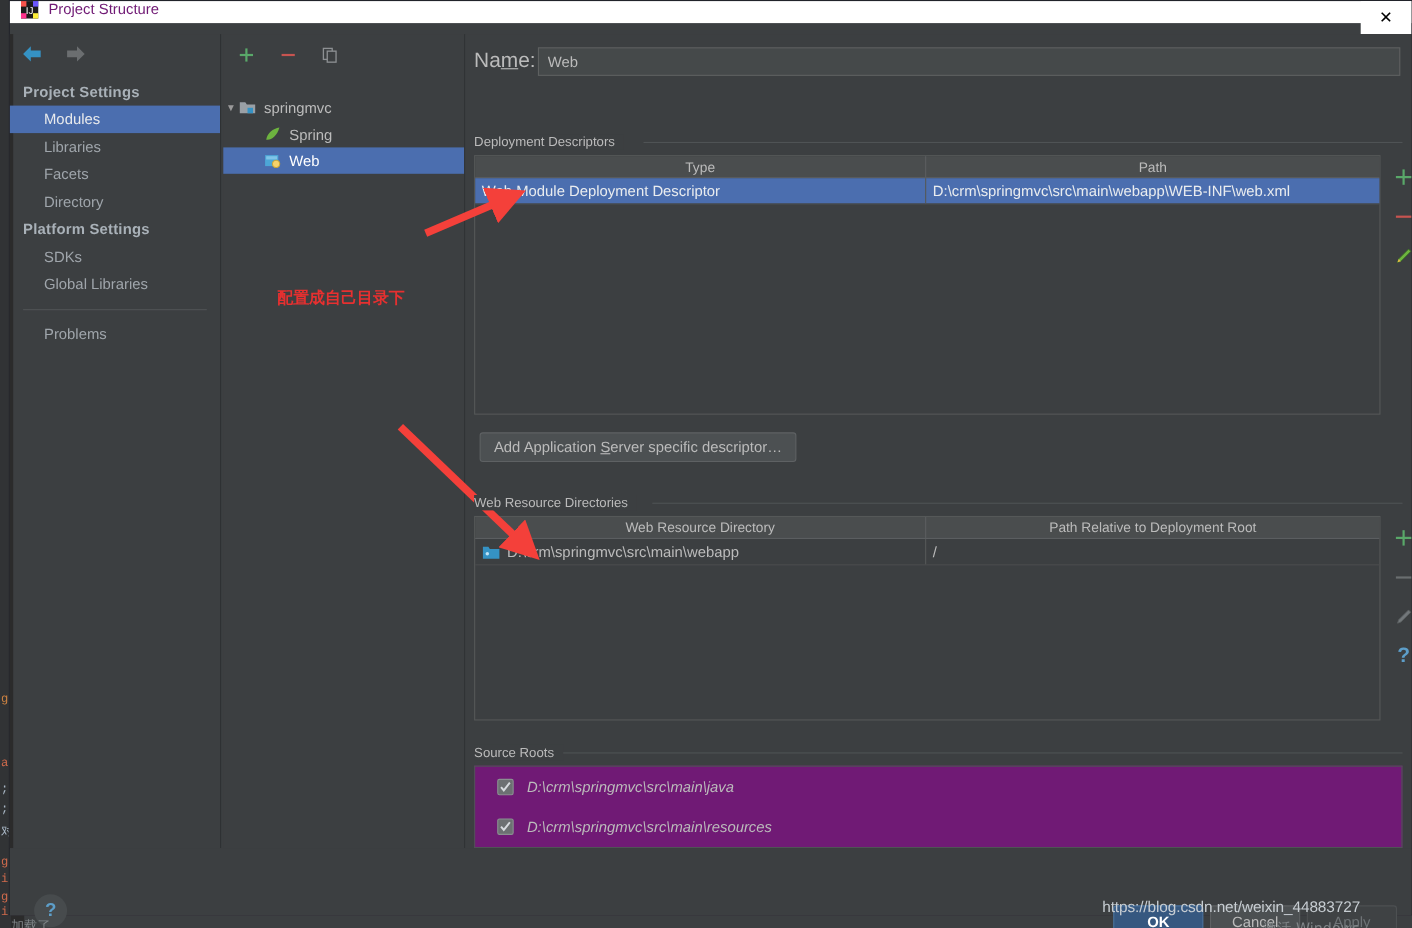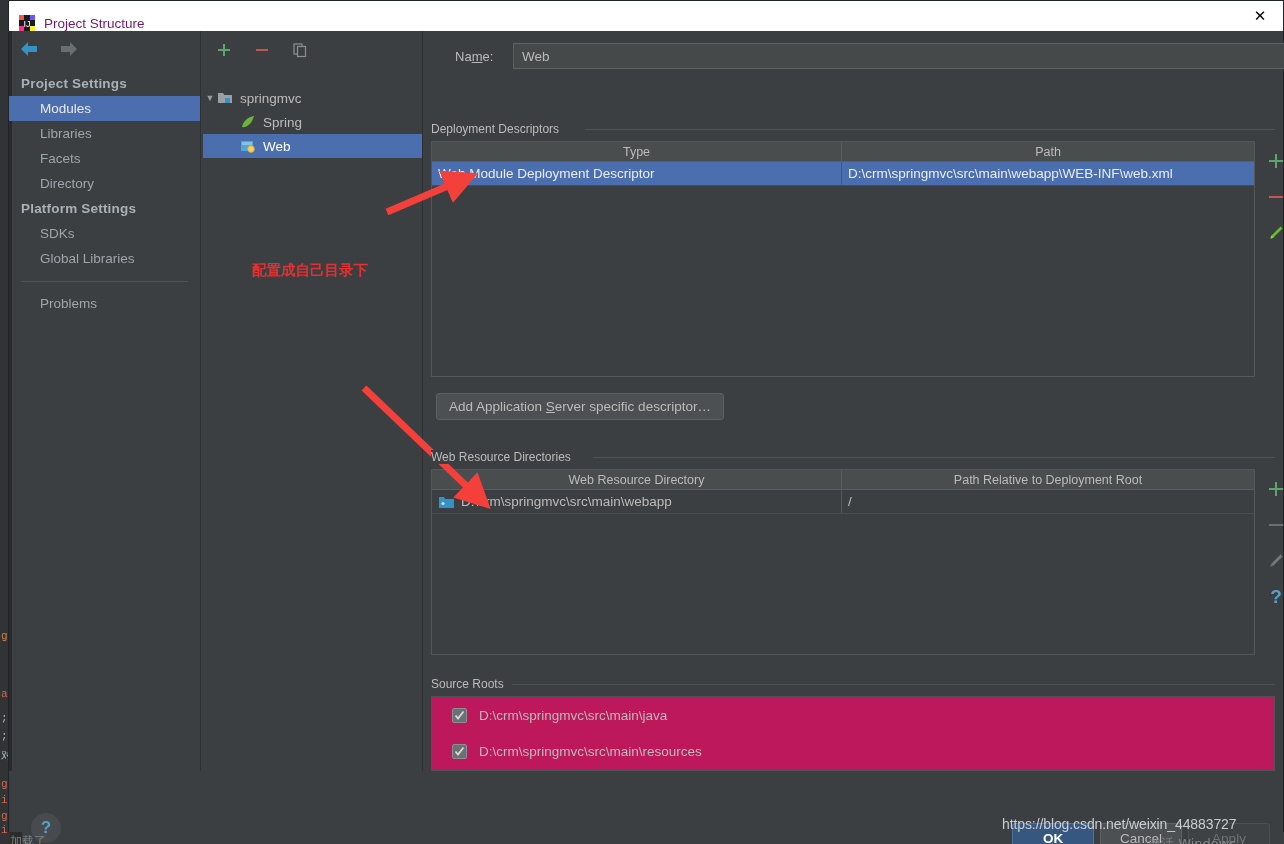--- a/index.html
+++ b/index.html
@@ -15,22 +15,22 @@
   .bg-strip { position: absolute; left: 0; top: 0; width: 22px; height: 844px; background: #2b2b2b; }
   .bg-gutter { position: absolute; left: 0; top: 0; width: 10px; height: 844px; background: #313335; }
   .bg-code { position: absolute; left: 1px; font-size: 11px; font-family: "Liberation Mono", monospace; white-space: nowrap; }
   .bg-sel { position: absolute; left: 10px; width: 12px; height: 18px; background: #2f4b6e; }
   .bg-scroll { position: absolute; left: 10px; width: 12px; background: #4a4d4f; }
 
   
   .dialog { position: absolute; left: 8px; top: 0; width: 1276px; height: 832px;
             background: #3c3f41; border: 1px solid #21232a; }
 
-  .titlebar { position: absolute; left: 0; top: 0; width: 1274px; height: 30px;
-              background: #ffffff; display: flex; align-items: flex-end; }
+  .titlebar { position: absolute; left: 0; top: 0; width: 1274px; height: 20px;
+              background: #ffffff; display: flex; align-items: flex-start; }
   .title-icon { margin-left: 10px; width: 16px; height: 16px; position: relative; }
   .title-text { margin-left: 9px; font-size: 13.5px; color: #701a75; font-family: "Liberation Sans", sans-serif; }
   .close-btn { position: absolute; right: 0; top: 0; width: 46px; height: 30px;
                display: flex; align-items: center; justify-content: center;
                font-size: 15px; color: #000; background: #ffffff; }
 
   .body { position: absolute; left: 0; top: 30px; width: 1274px; height: 801px; background: #3c3f41; }
 
   
   .nav { position: absolute; left: 0; top: 0; width: 191px; height: 740px; background: #3c3f41; }
@@ -51,21 +51,21 @@
   .tree-rows { position: absolute; left: 0; top: 55px; width: 219px; }
   .tree-row { height: 24px; display: flex; align-items: center; font-size: 13.5px; color: #bbbbbb; }
   .tree-row.sel { background: #4b6eaf; color: #ffffff; }
   .tw { width: 14px; display: flex; align-items: center; justify-content: center; color: #9a9a9a; font-size: 9px; }
   .tree-divider { position: absolute; left: 413px; top: 0; width: 1px; height: 740px; background: #2e3133; }
 
   
   .content { position: absolute; left: 414px; top: 0; width: 860px; height: 740px; background: #3c3f41; }
 
   .name-row { position: absolute; left: 8px; top: 12px; display: flex; align-items: center; }
-  .name-label { font-size: 13px; color: #bbbbbb; width: 58px; margin-left: 24px; }
+  .name-label { font-size: 19px; color: #bbbbbb; width: 58px; }
   .name-label u { text-decoration: underline; }
   .name-input { width: 784px; height: 26px; background: #45494a; border: 1px solid #5e6060;
                 color: #bbbbbb; font-size: 13.5px; padding: 0 8px; font-family: "Liberation Sans", sans-serif; }
 
   .section-title { position: absolute; font-size: 12px; color: #bbbbbb; background: #3c3f41; padding-right: 8px; z-index: 2; }
   .section-line { position: absolute; height: 1px; background: #4f5355; }
 
   .tbl { position: absolute; background: #3c3f41; border: 1px solid #555858; }
   .tbl-head { display: flex; height: 20px; background: #4a4d4e; border-bottom: 1px solid #5b5e60; }
   .tbl-th { font-size: 12.5px; color: #bbbbbb; display: flex; align-items: center; justify-content: center; height: 19px; }
@@ -77,21 +77,21 @@
   .cell-sep { width: 1px; background: #555858; height: 23px; }
   .row-underline { height: 1px; background: #4a4d4e; }
 
   .side-tools { position: absolute; width: 34px; display: flex; flex-direction: column; align-items: center; }
   .side-btn { width: 30px; height: 36px; display: flex; align-items: center; justify-content: center; }
 
   .btn { background: #4c5052; border: 1px solid #5e6163; color: #bbbbbb; font-size: 13.5px;
          font-family: "Liberation Sans", sans-serif; border-radius: 3px; height: 27px; padding: 0 12px; }
   .btn u { text-decoration: underline; }
 
-  .srcbox { position: absolute; background: #be185d; border: 1px solid #4f5355; }
+  .srcbox { position: absolute; background: #701a75; border: 1px solid #4f5355; font-style: italic; }
   .src-row { display: flex; align-items: center; height: 36px; padding-left: 20px; gap: 12px; }
   .src-label { font-size: 13.5px; color: #bbbbbb; }
   .cbx { width: 15px; height: 15px; background: #6c7072; border: 1px solid #8a8f91; border-radius: 2px;
          display: flex; align-items: center; justify-content: center; }
 
   
   .footer { position: absolute; left: 0; top: 740px; width: 1274px; height: 61px; background: #3c3f41; }
   .help-circle { position: absolute; left: 22px; top: 42px; width: 30px; height: 30px; border-radius: 50%;
                  background: #474b4d; display: flex; align-items: center; justify-content: center;
                  color: #5d9ec9; font-size: 17px; font-weight: bold; }

